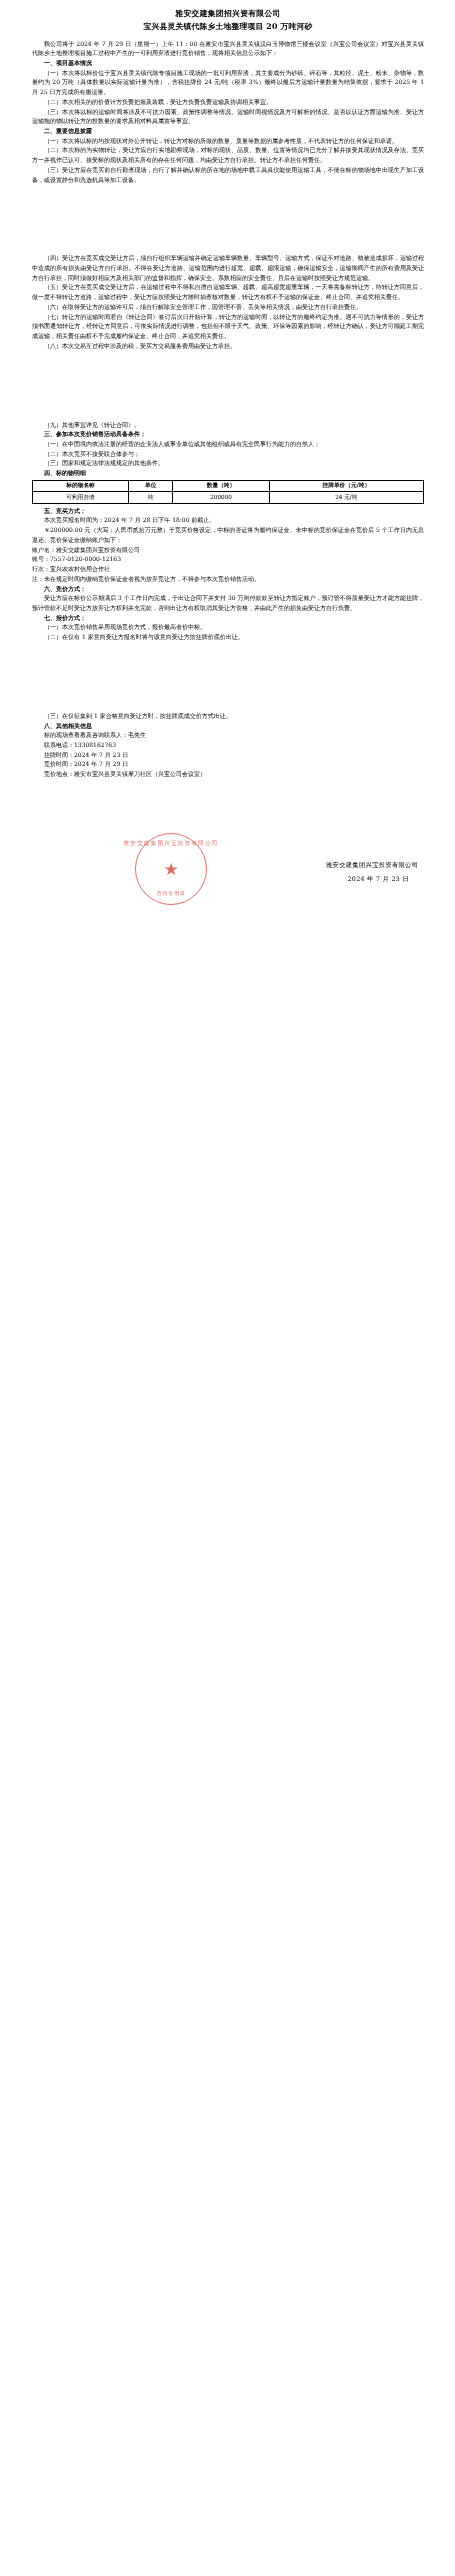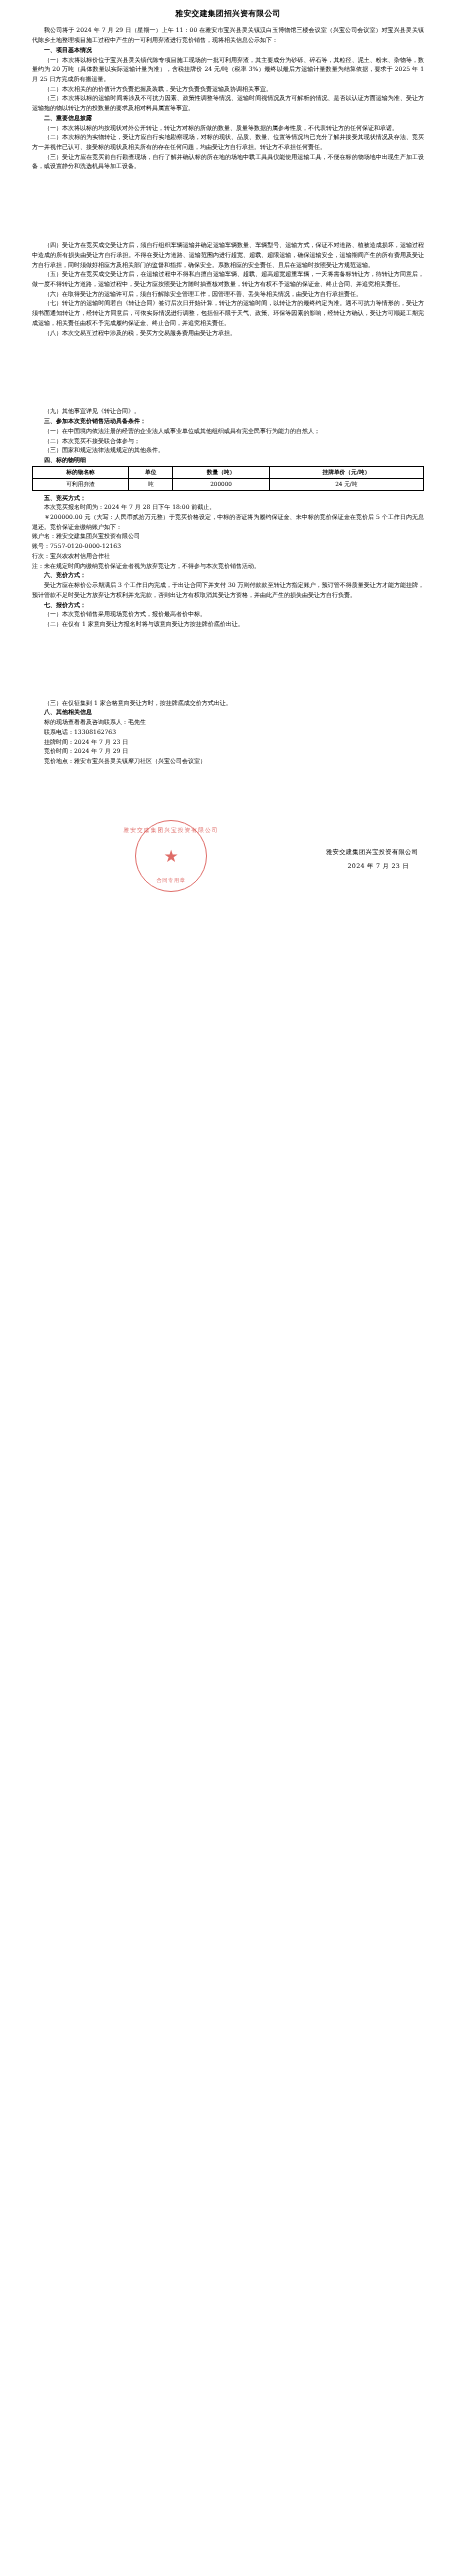--- a/index.html
+++ b/index.html
@@ -152,20 +152,21 @@
 </style>
 </head>
 <body>
 
 <div class="page">
   <div class="doc">
 
     <div class="org-title">雅安交建集团招兴资有限公司</div>
 
     <div class="main-title">
+      <span class="l2">宝兴县灵关镇代陈乡土地整理项目 20 万吨河砂</span>
     </div>
 
     <div class="body-area">
 
       <p class="para">我公司将于 2024 年 7 月 29 日（星期一）上午 11：00 在雅安市宝兴县灵关镇汉白玉博物馆三楼会议室（兴宝公司会议室）对宝兴县灵关镇代陈乡土地整理项目施工过程中产生的一可利用弃渣进行竞价销售，现将相关信息公示如下：</p>
 
       <p class="sect-head">一、项目基本情况</p>
       <p class="para">（一）本次将以标价位于宝兴县灵关镇代陈专项目施工现场的一批可利用弃渣，其主要成分为砂砾、碎石等，其粒径、泥土、粉末、杂物等，数量约为 20 万吨（具体数量以实际运输计量为准），含税挂牌价 24 元/吨（税率 3%）最终以最后方运输计量数量为结算依据，要求于 2025 年 1 月 25 日方完成所有搬运量。</p>
       <p class="para">（二）本次相关的的价值计方负责把握及装载，受让方负责负责运输及协调相关事宜。</p>
       <p class="para">（三）本次将以标的运输时间将涉及不可抗力因素、政策性调整等情况、运输时间视情况及方可解析的情况、是否以认证方面运输为准、受让方运输拖的物以转让方的投数量的要求及相对料具属置等事宜。</p>

